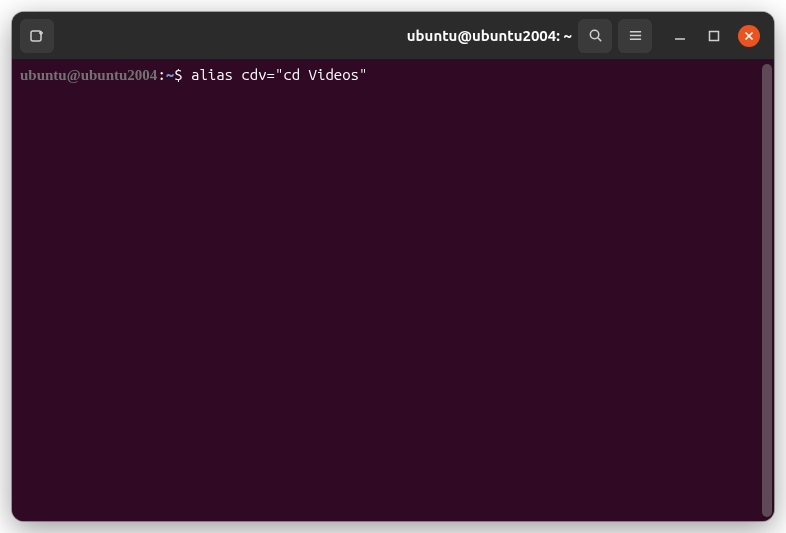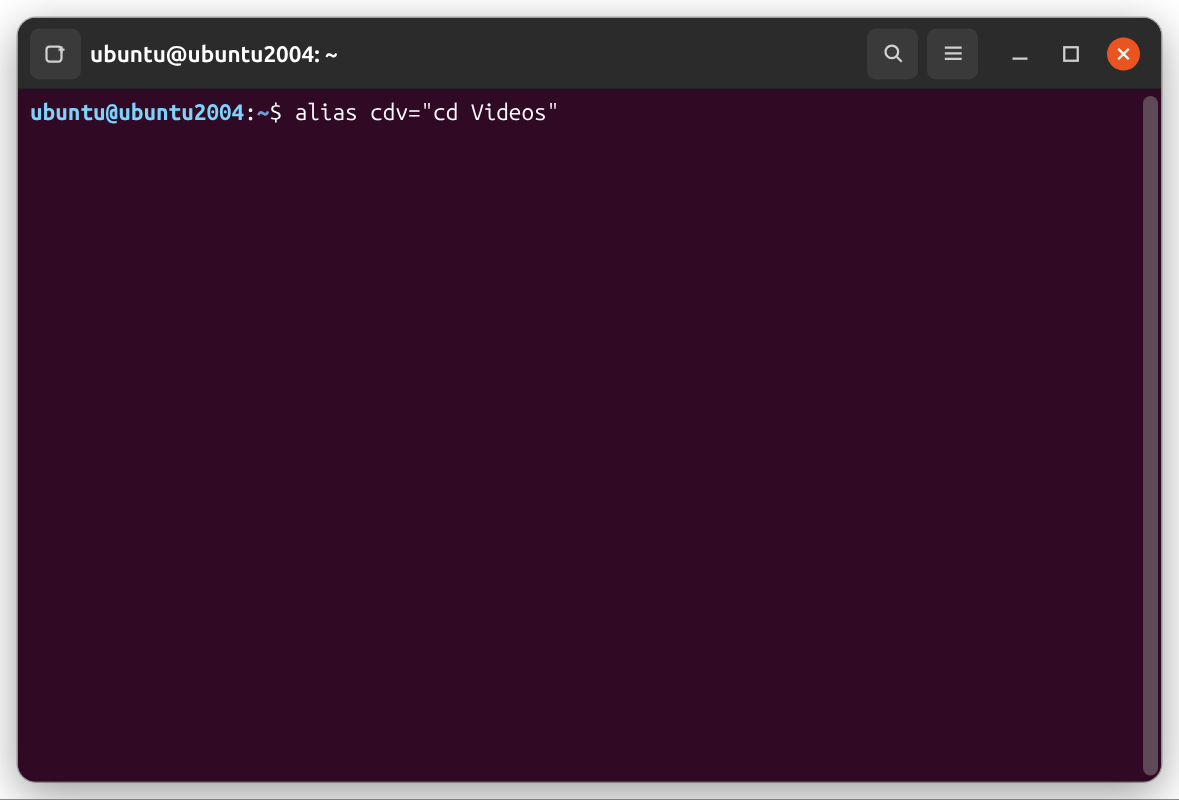--- a/index.html
+++ b/index.html
@@ -43,21 +43,21 @@
       height: 34px;
       background: #3a3a3a;
       border-radius: 6px;
       display: flex;
       align-items: center;
       justify-content: center;
       color: #e0e0e0;
     }
     .titlebar-title {
       flex: 1;
-      text-align: left;
+      text-align: right;
       color: #ffffff;
       font-family: 'Ubuntu', sans-serif;
       font-weight: bold;
       font-size: 15px;
     }
     .titlebar-right {
       display: flex;
       align-items: center;
       gap: 6px;
     }
@@ -102,22 +102,23 @@
       top: 4px;
       width: 10px;
       height: calc(100% - 8px);
       background: #5d4a56;
       border-radius: 5px;
     }
     .line {
       white-space: pre;
     }
     .prompt-user {
-      color: #7dd3fc;
+      color: #737373;
       font-weight: bold;
+      font-family: Liberation Serif, serif;
     }
     .prompt-colon {
       color: #ffffff;
     }
     .prompt-path {
       color: #729fcf;
       font-weight: bold;
     }
     .prompt-dollar {
       color: #ffffff;

